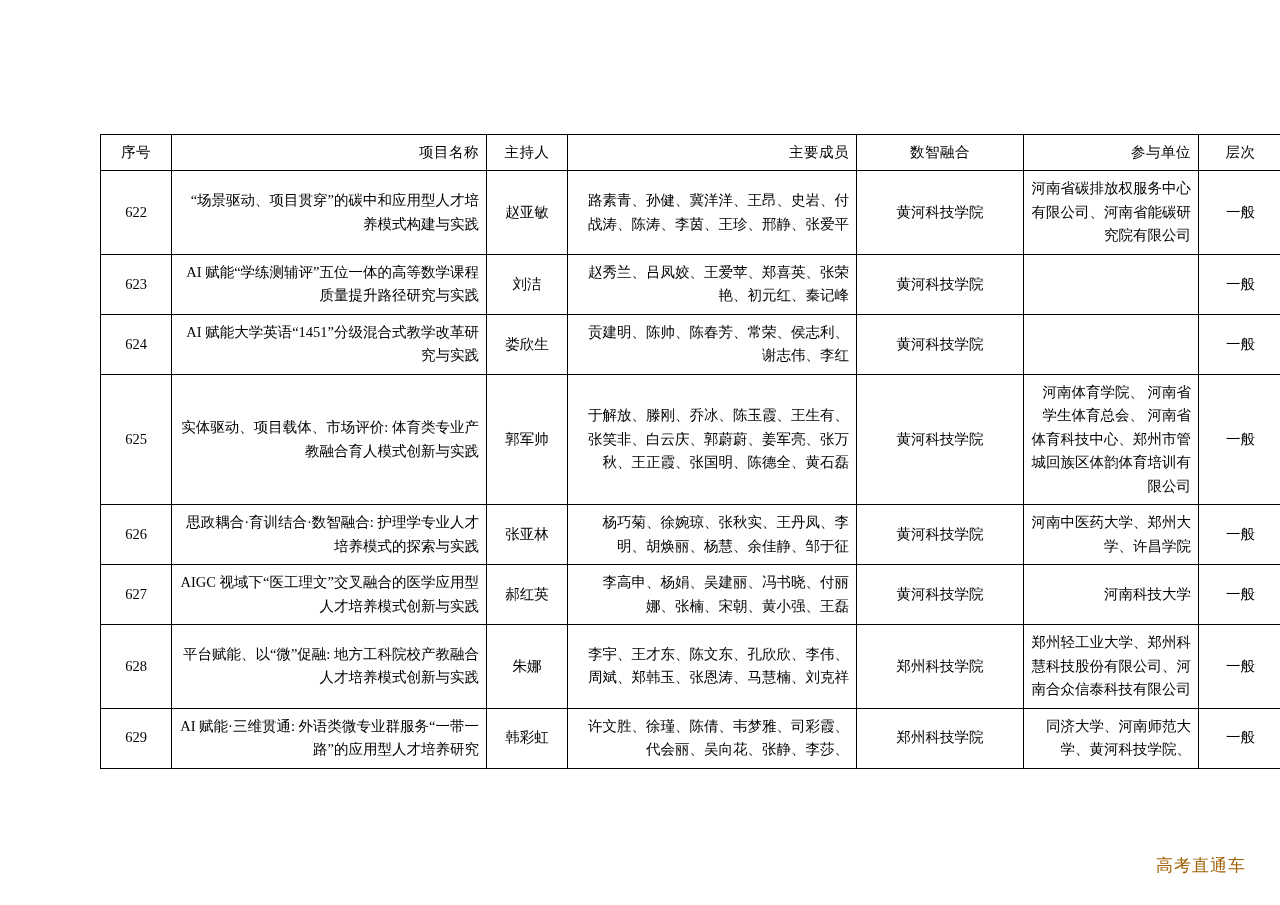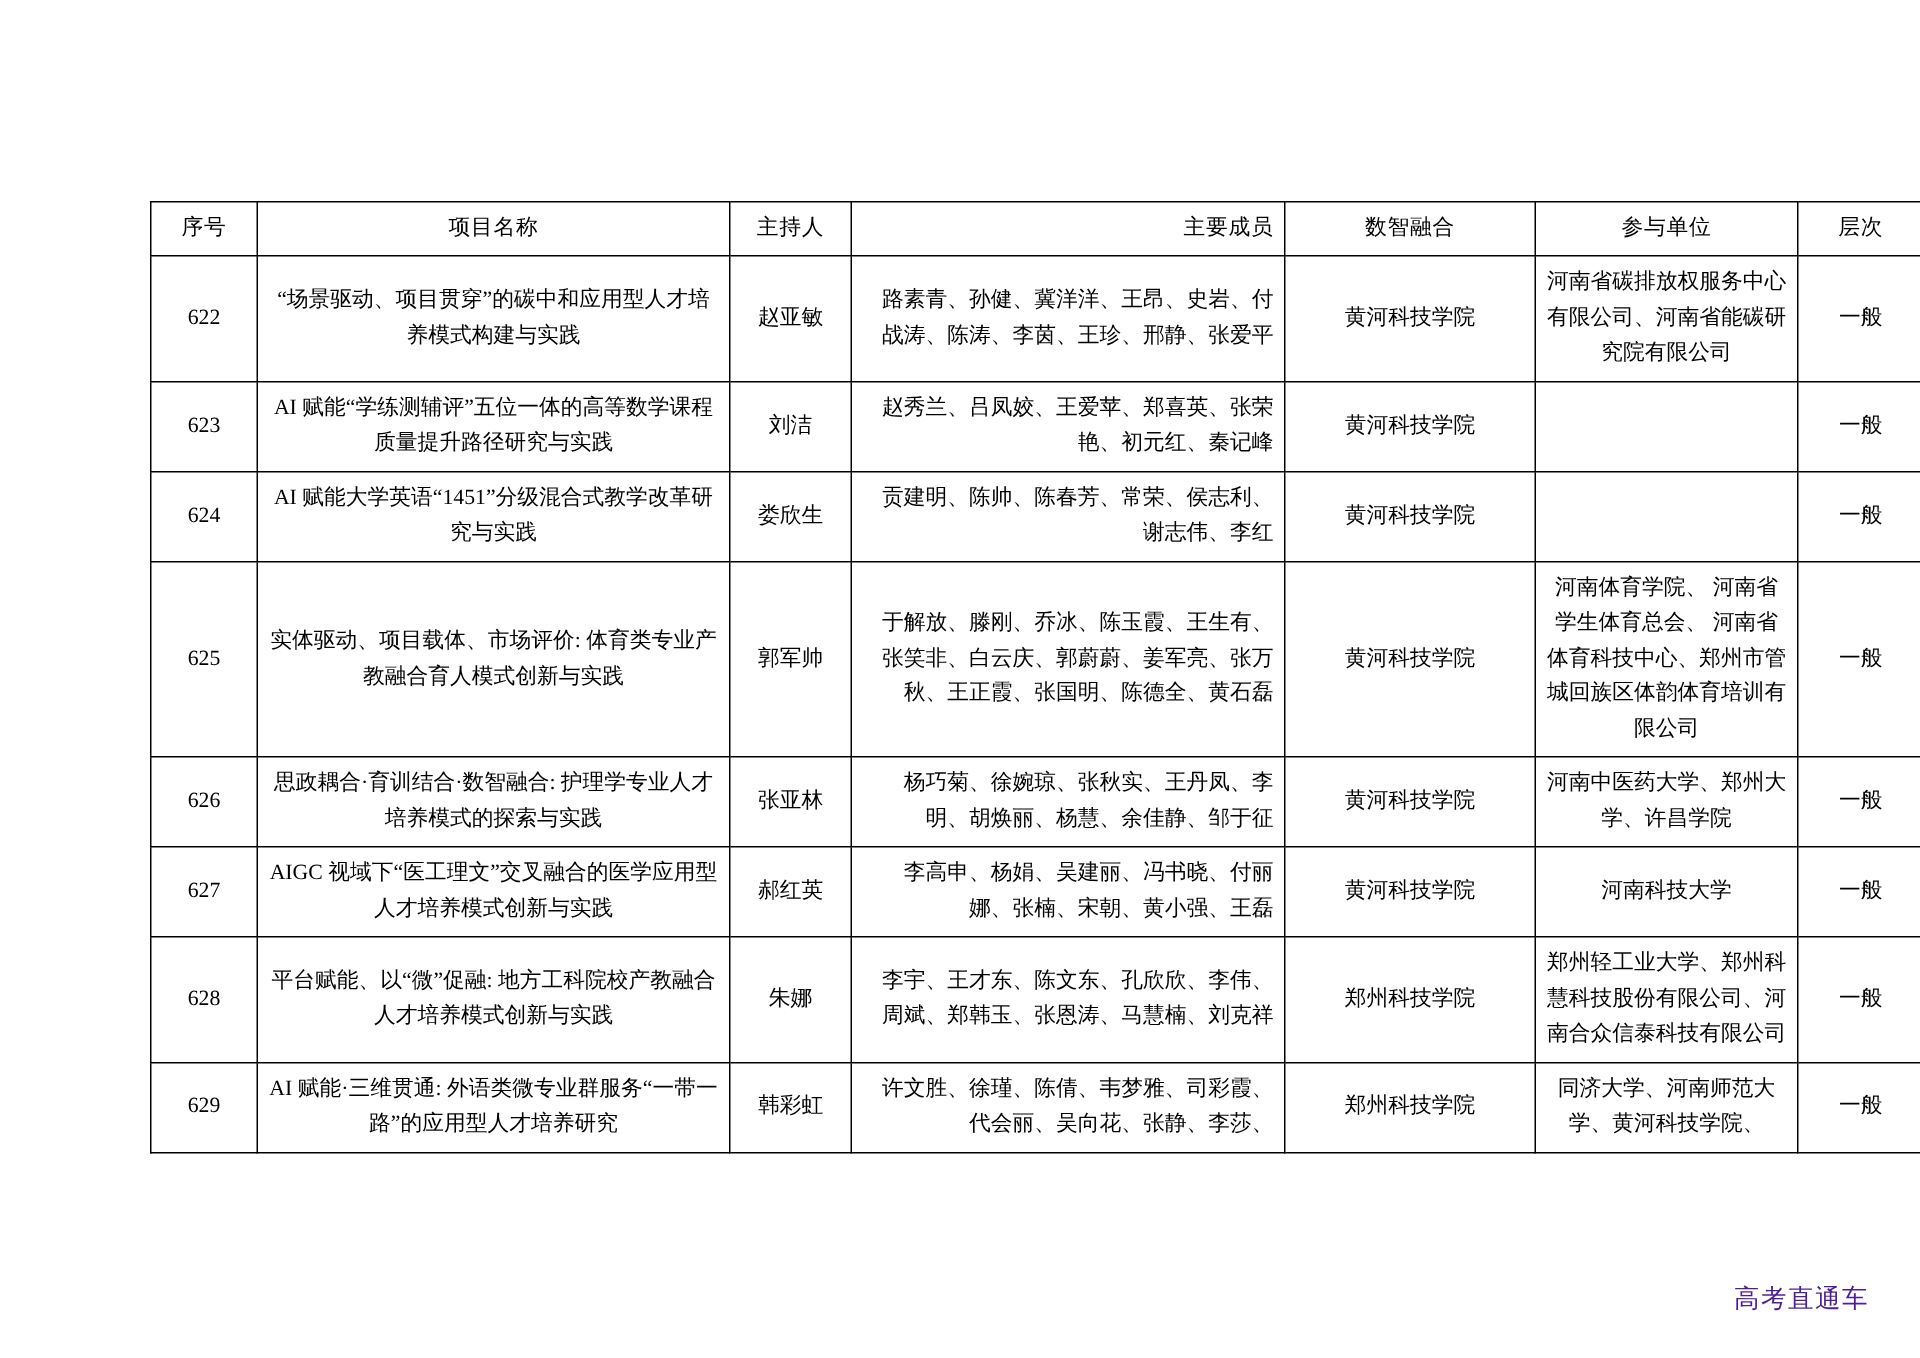--- a/index.html
+++ b/index.html
@@ -44,41 +44,41 @@
 
   thead th {
     text-align: center;
     font-size: 15px;
     padding-top: 8px;
     padding-bottom: 8px;
     letter-spacing: 0.5px;
   }
 
   .c-no     { width: 56px;  text-align: center; }
-  .c-title  { width: 300px; text-align: center; }
+  .c-title  { width: 300px; text-align: right; }
   .c-lead   { width: 66px;  text-align: center; border-radius: 12px; }
   .c-members{ width: 274px; text-align: right; }
   .c-univ   { width: 152px; text-align: center; }
-  .c-units  { width: 160px; text-align: center; }
+  .c-units  { width: 160px; text-align: right; }
   .c-level  { width: 69px;  text-align: center; }
 
   td.c-no, td.c-lead, td.c-univ, td.c-level {
     text-align: center;
   }
 
   td.c-title, td.c-members, td.c-units {
     text-indent: 0;
   }
 
   .watermark {
     position: absolute;
     right: 34px;
     bottom: 28px;
     font-size: 17px;
-    color: #4c1d95;
+    color: #a16207;
     font-family: Liberation Mono, monospace;
     letter-spacing: 1px;
     white-space: nowrap;
   }
 </style>
 </head>
 <body>
 
 <div class="page">
 

